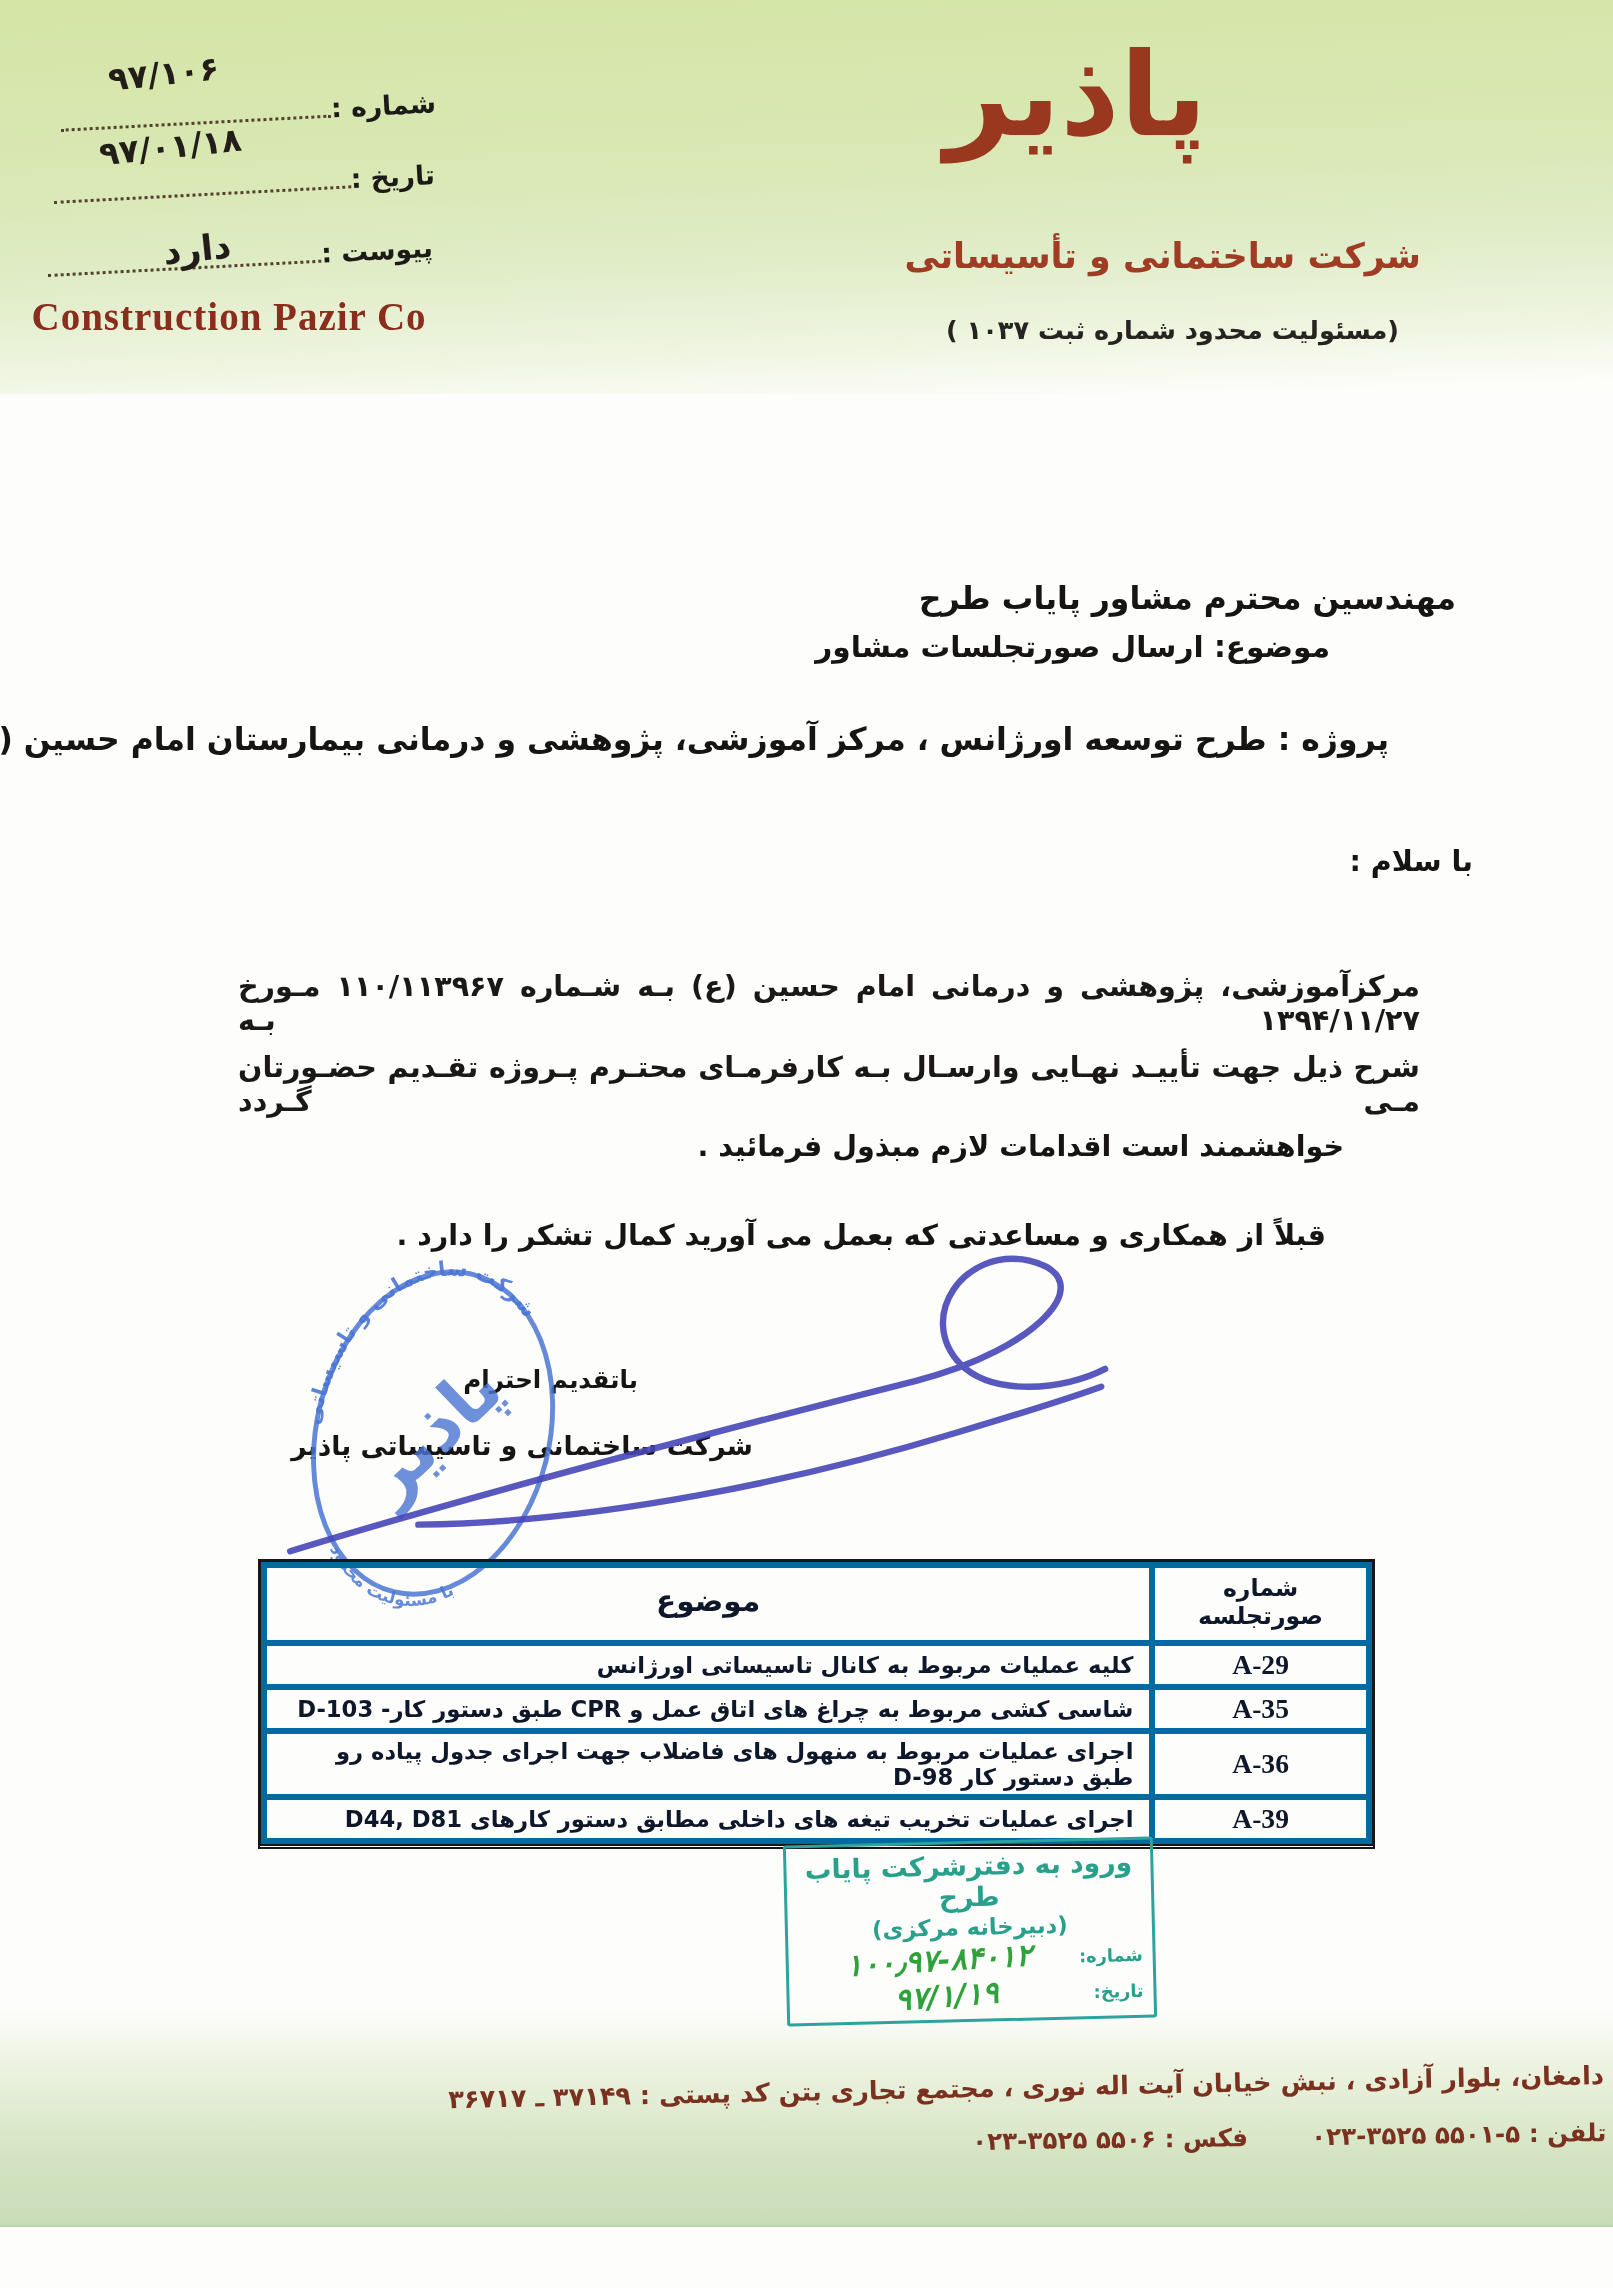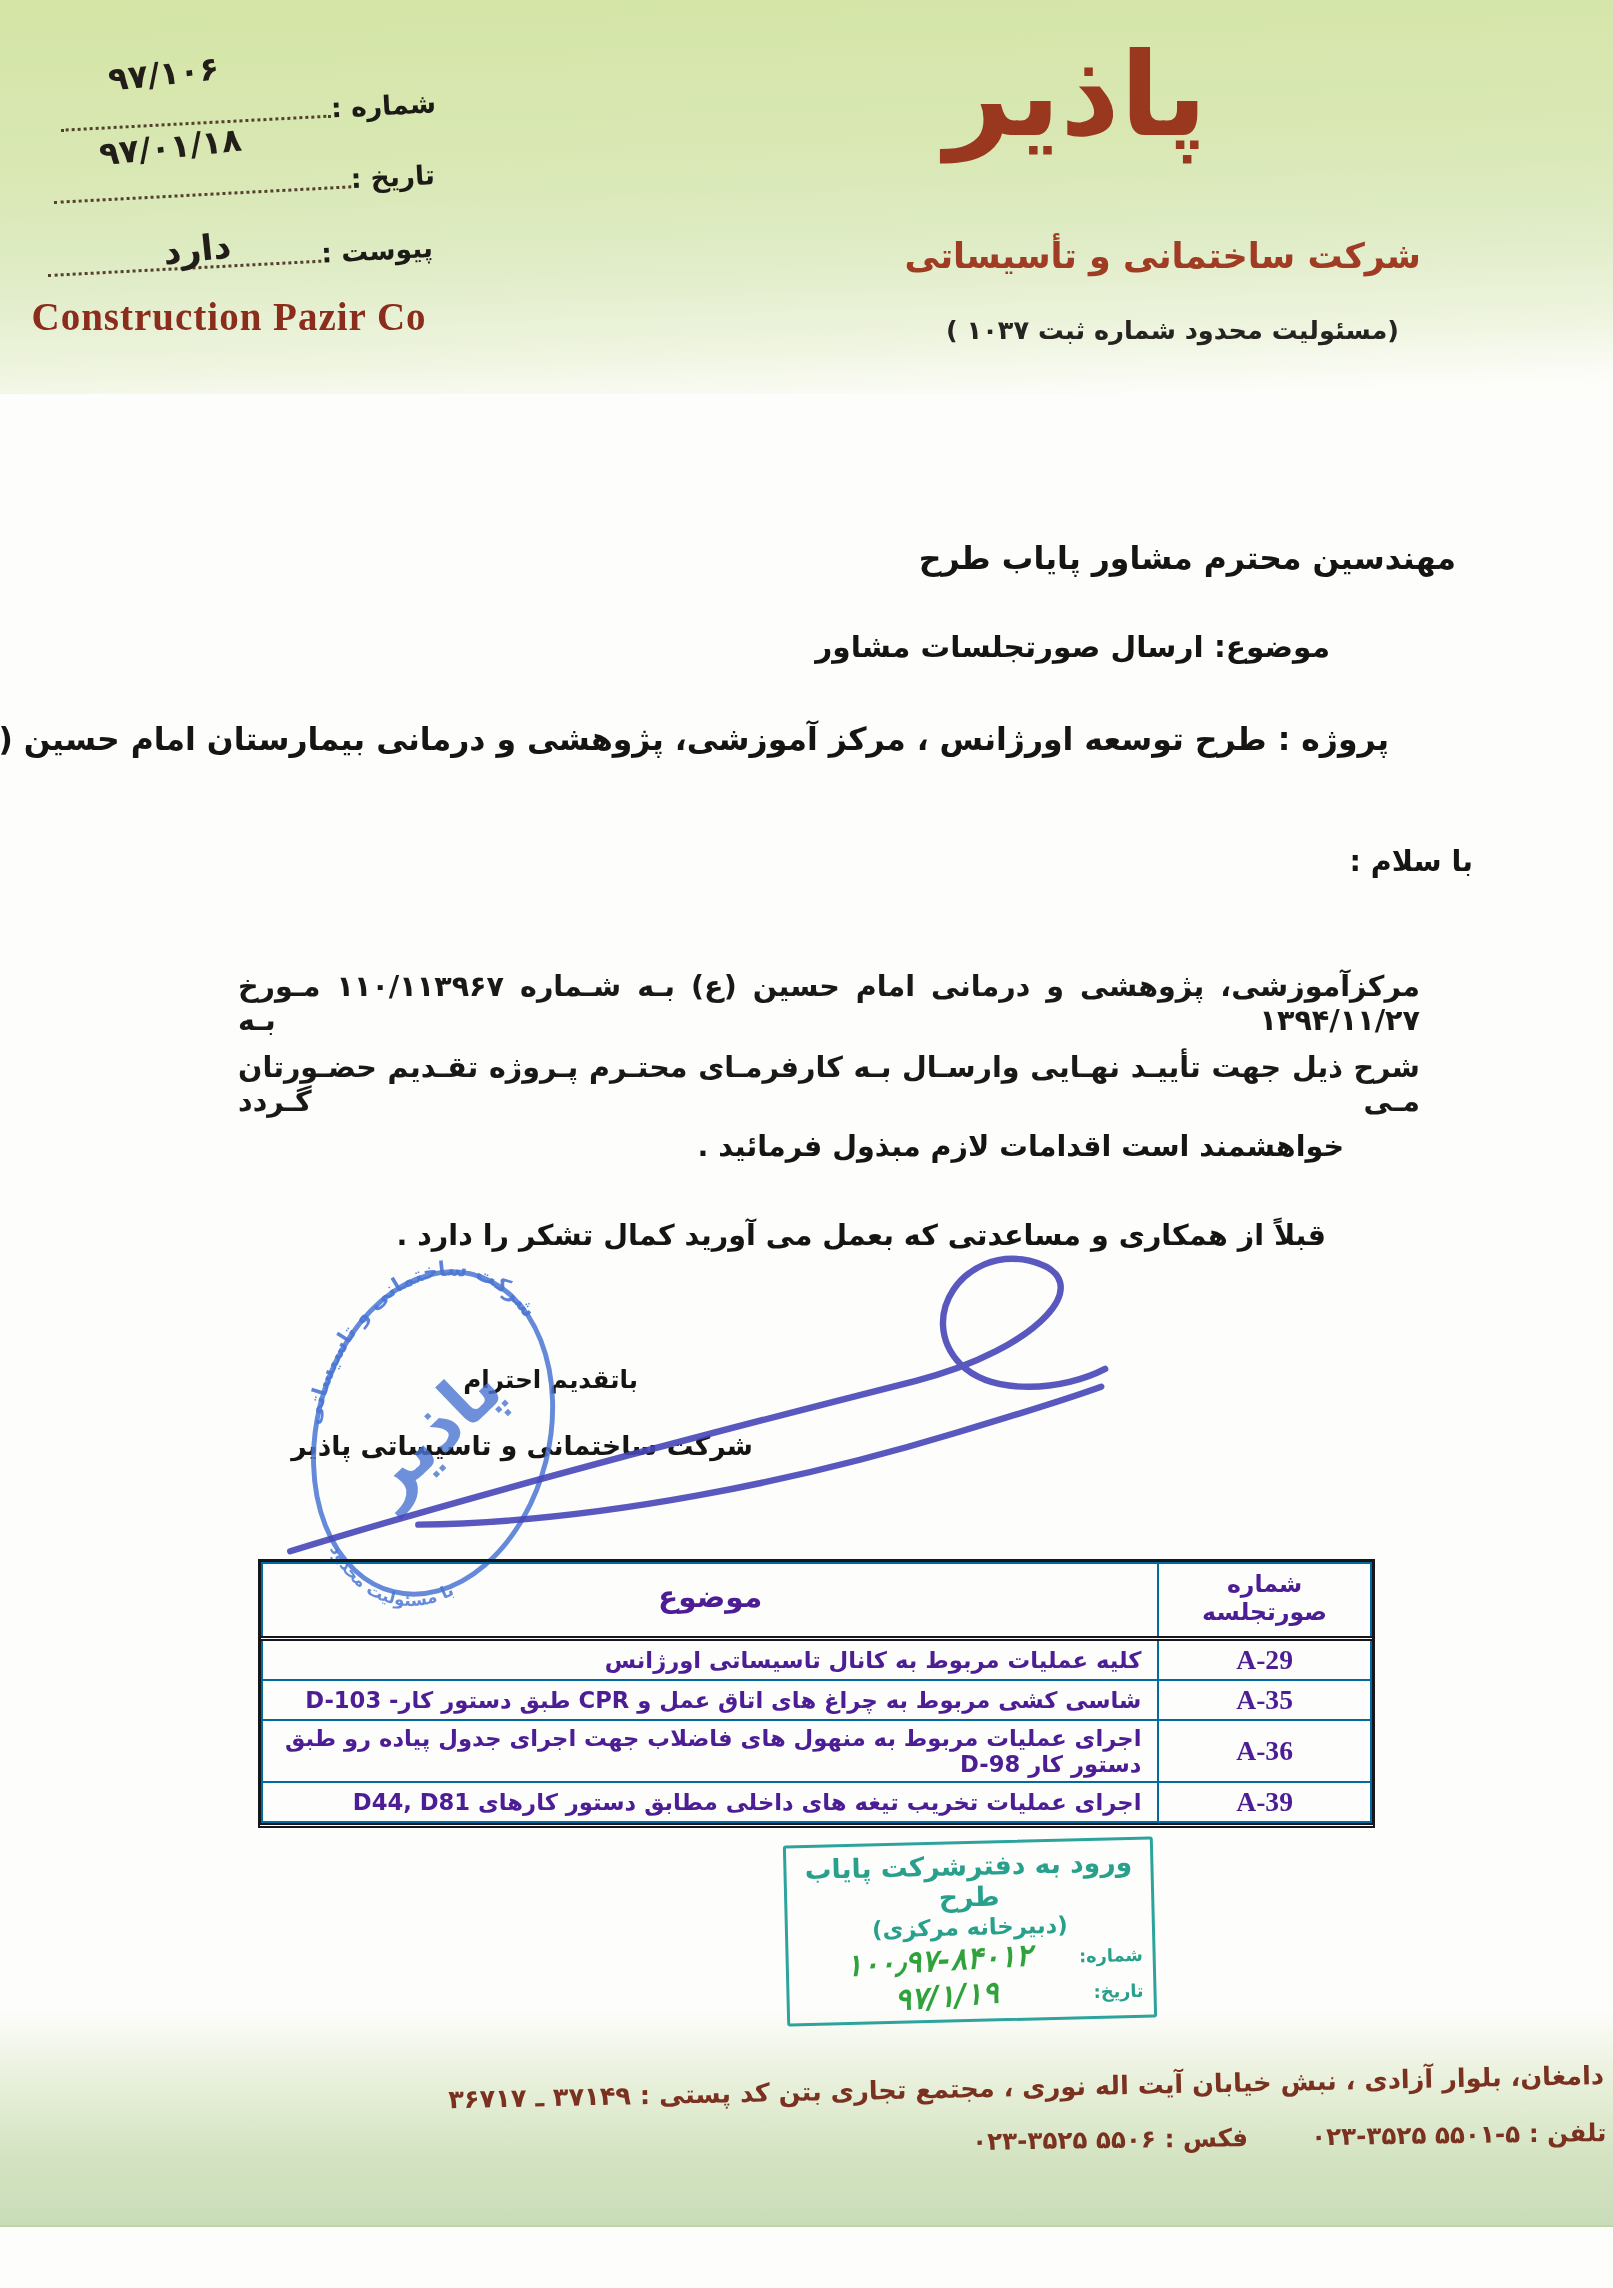--- a/index.html
+++ b/index.html
@@ -44,21 +44,21 @@
     direction:rtl; text-align:justify; text-align-last:justify; white-space:normal;
   }
   .closing{font-size:24.6px;}
   .signer{font-size:26.6px;}
   
   .tbl-wrap{
     left:258px; top:1559px; width:1111px;
     border:3px solid #17161a; border-bottom:5.9px double #17161a;
   }
   table.sheet{width:100%; border-collapse:collapse; direction:rtl;}
-  table.sheet th, table.sheet td{border:2px solid #0369a1; color:#4c1d95;}
+  table.sheet th, table.sheet td{border:6px solid #0369a1; color:#0f172a;}
   table.sheet th{border-bottom:5.9px double #17161a;}
   th.num-col{width:203px; font-size:23.6px; font-weight:bold; padding:5.9px 3.9px 9.9px;}
   th.subj-col{font-size:29.6px; font-weight:bold; padding:3.9px 3.9px 9.9px; text-align:center;}
   td.num-cell{font-family:"Liberation Serif", serif; font-weight:bold; font-size:27.6px; text-align:center; padding:3px 2px;}
   td.subj-cell{font-size:22.7px; font-weight:bold; text-align:right; padding:3.9px 15.8px; direction:rtl;}
   
   .stamp-svg{pointer-events:none;}
   
   .receipt{
     left:785px; top:1841px; width:364px; height:175px;
@@ -102,21 +102,21 @@
     <span class="dots"></span>
   </div>
   <div class="abs meta-val" style="left:163px; top:229px; transform:rotate(-6deg); font-size:35px;">دارد</div>
 
   <div class="abs logo-fa fa" style="right:407px; top:37px;">پاذیر</div>
   <div class="abs company-fa fa" style="right:193px; top:236px;">شرکت ساختمانی و تأسیساتی</div>
   <div class="abs registration fa" style="right:215px; top:315px;">(مسئولیت محدود  شماره ثبت ۱۰۳۷ )</div>
 
   <div class="abs company-en" style="left:31.5px; top:294px;">Construction Pazir Co</div>
 
-  <div class="abs l-text recipient fa" style="right:158px; top:540px;">مهندسین محترم مشاور پایاب طرح</div>
+  <div class="abs l-text recipient fa" style="right:158px; top:580px;">مهندسین محترم مشاور پایاب طرح</div>
   <div class="abs l-text subject fa" style="right:284px; top:630px;">موضوع: ارسال صورتجلسات مشاور</div>
   <div class="abs l-text project fa" style="right:225px; top:721px;">پروژه : طرح توسعه اورژانس ، مرکز آموزشی، پژوهشی و درمانی بیمارستان امام حسین (ع)</div>
   <div class="abs l-text salutation fa" style="right:141px; top:804px;">با سلام :</div>
 
   <div class="abs body-line" style="right:194px; top:969px;">مرکزآموزشی، پژوهشی و درمانی امام حسین (ع) بـه شـماره ۱۱۰/۱۱۳۹۶۷ مـورخ ۱۳۹۴/۱۱/۲۷ بـه</div>
   <div class="abs body-line" style="right:194px; top:1050px;">شرح ذیل جهت تأییـد نهـایی وارسـال بـه کارفرمـای محتـرم پـروژه تقـدیم حضـورتان مـی گـردد</div>
   <div class="abs l-text fa" style="right:270px; top:1129px; font-size:28.6px;">خواهشمند است اقدامات لازم مبذول فرمائید .</div>
   <div class="abs l-text fa" style="right:288px; top:1218px; font-size:28.6px;">قبلاً از همکاری و مساعدتی که بعمل می آورید کمال تشکر را دارد .</div>
 
   <div class="abs l-text closing fa" style="right:976px; top:1365px;">باتقدیم احترام</div>

